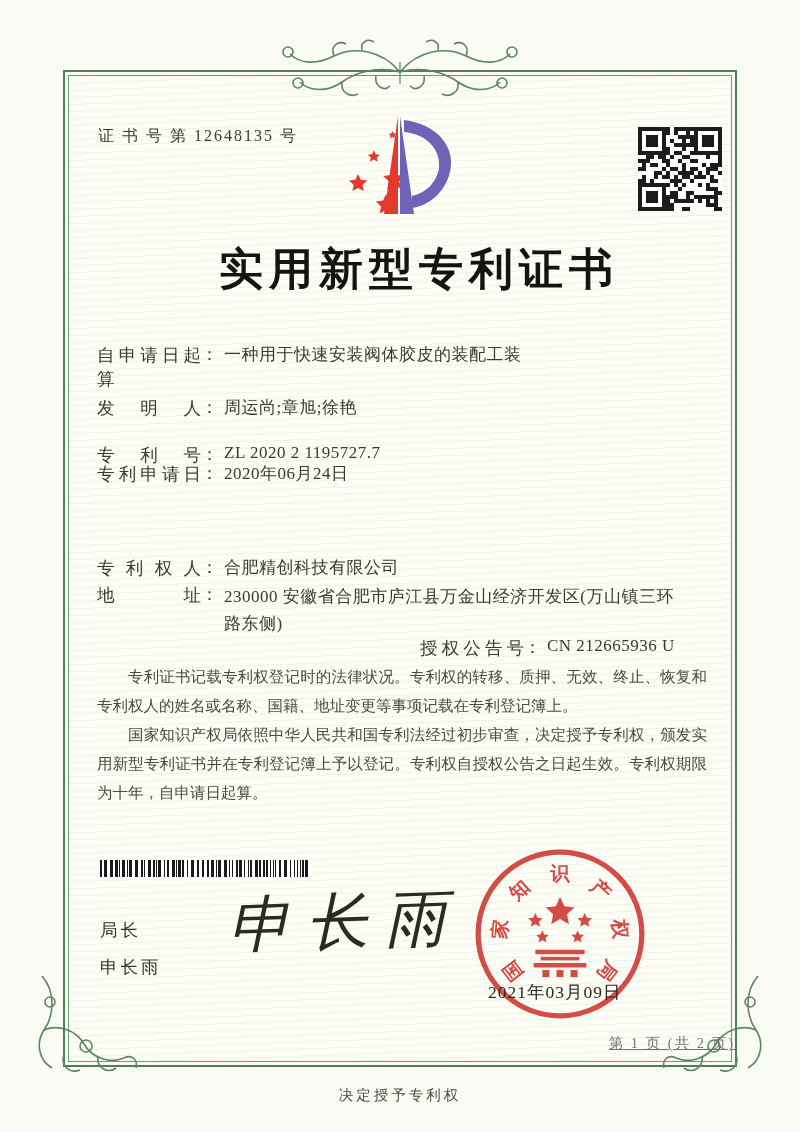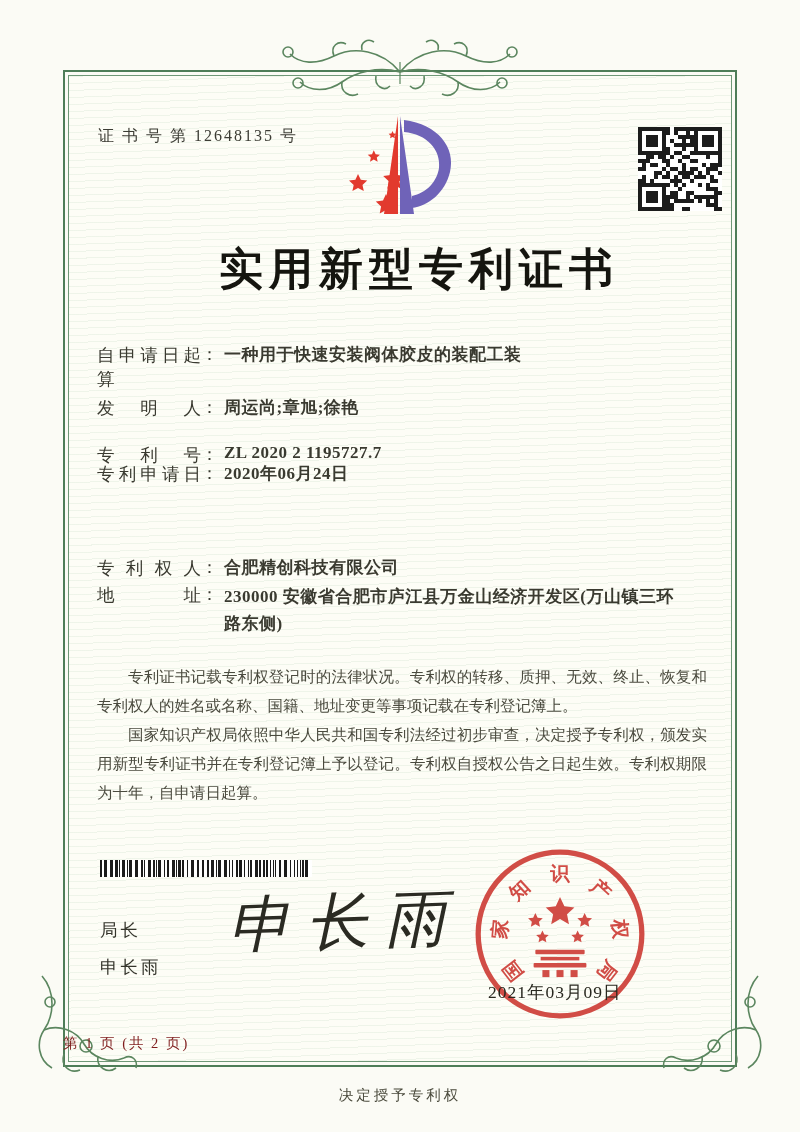--- a/index.html
+++ b/index.html
@@ -35,21 +35,21 @@
   .title{
     position:absolute;left:63px;top:240px;width:672px;text-align:center;
     font-size:44px;font-weight:bold;letter-spacing:6px;color:#15150f;padding-left:20px;
   }
   .frow{position:absolute;left:97px;width:640px;font-size:17px;color:#3a3a30;}
   .flabel{
     display:inline-block;width:104px;vertical-align:top;
     text-align:justify;text-align-last:justify;font-size:17.5px;
   }
   .fcolon{display:inline-block;margin-right:6px;vertical-align:top;}
-  .fvalue{display:inline-block;vertical-align:top;letter-spacing:0.5px;font-weight:bold;}
+  .fvalue{display:inline-block;vertical-align:top;letter-spacing:0.5px;}
   .fvalue.wrap{width:462px;line-height:27px;}
   .pair2{position:absolute;left:323px;top:0;}
   .paras{
     position:absolute;left:97px;top:662px;width:610px;
     font-size:15.5px;line-height:29px;text-align:justify;color:#4a4a3e;
   }
   .paras p{margin:0;text-indent:2em;}
   .barcode{
     position:absolute;left:100px;top:860px;width:212px;height:17px;
     display:flex;align-items:stretch;background:#fff;
@@ -63,22 +63,22 @@
     font-size:62px;letter-spacing:16px;color:#2b2b23;
     transform:rotate(-2deg);font-style:italic;white-space:nowrap;
   }
   .seal{position:absolute;left:472px;top:846px;opacity:0.93;}
   .seal-ch{font-size:22px;fill:#ce4039;text-anchor:middle;dominant-baseline:middle;font-weight:bold;}
   .sealdate{
     position:absolute;left:488px;top:980px;width:170px;
     font-size:17.5px;letter-spacing:1px;color:#28281f;z-index:5;
   }
   .pagefooter{
-    position:absolute;left:63px;top:1034px;width:672px;text-align:left;
-    font-size:14.5px;letter-spacing:2px;color:#7f1d1d;
+    position:absolute;left:63px;top:1034px;width:672px;text-align:right;
+    font-size:14.5px;letter-spacing:2px;color:#737373;text-decoration:underline;
   }
   .backnote{
     position:absolute;left:0;top:1086px;width:800px;text-align:center;
     font-size:14.5px;letter-spacing:3px;color:#4a4a3c;
   }
   .flourish{position:absolute;}
   .fl-top{left:250px;top:36px;}
   .fl-bl{left:34px;top:972px;}
   .fl-br{right:34px;top:972px;transform:scaleX(-1);}
 </style>
@@ -604,20 +604,23 @@
   <div class="frow" style="top:462px">
     <span class="flabel">专利申请日</span><span class="fcolon">：</span><span class="fvalue">2020年06月24日</span>
   </div>
   <div class="frow" style="top:556px">
     <span class="flabel">专利权人</span><span class="fcolon">：</span><span class="fvalue">合肥精创科技有限公司</span>
   </div>
   <div class="frow" style="top:583px">
     <span class="flabel">地址</span><span class="fcolon">：</span><span class="fvalue wrap">230000 安徽省合肥市庐江县万金山经济开发区(万山镇三环路东侧)</span>
   </div>
   <div class="frow" style="top:636px;height:24px">
+    <span class="pair2">
+      <span class="flabel">授权公告号</span><span class="fcolon">：</span><span class="fvalue">CN 212665936 U</span>
+    </span>
   </div>
 
   <div class="paras">
     <p>专利证书记载专利权登记时的法律状况。专利权的转移、质押、无效、终止、恢复和专利权人的姓名或名称、国籍、地址变更等事项记载在专利登记簿上。</p>
     <p>国家知识产权局依照中华人民共和国专利法经过初步审查，决定授予专利权，颁发实用新型专利证书并在专利登记簿上予以登记。专利权自授权公告之日起生效。专利权期限为十年，自申请日起算。</p>
   </div>
 
   <div class="barcode" id="barcode">
       <div style="width: 2px; background: rgb(27, 27, 27);"></div>
       <div style="width: 2px; background: transparent;"></div>

